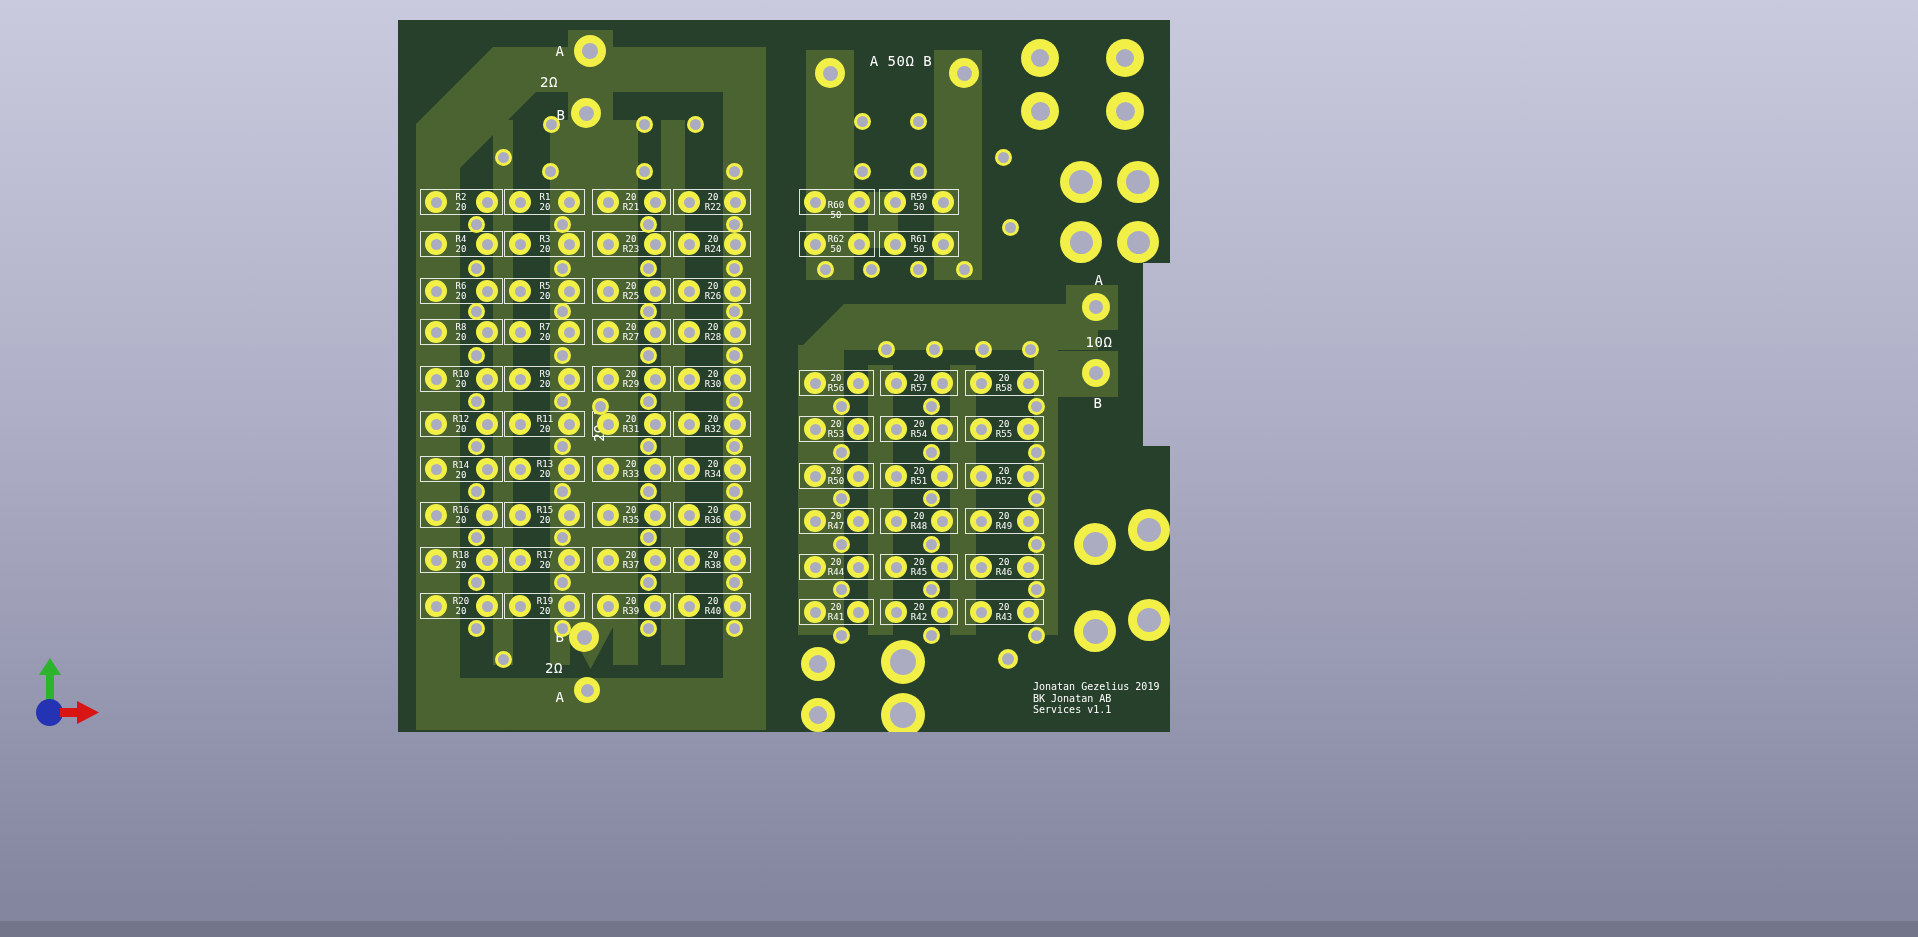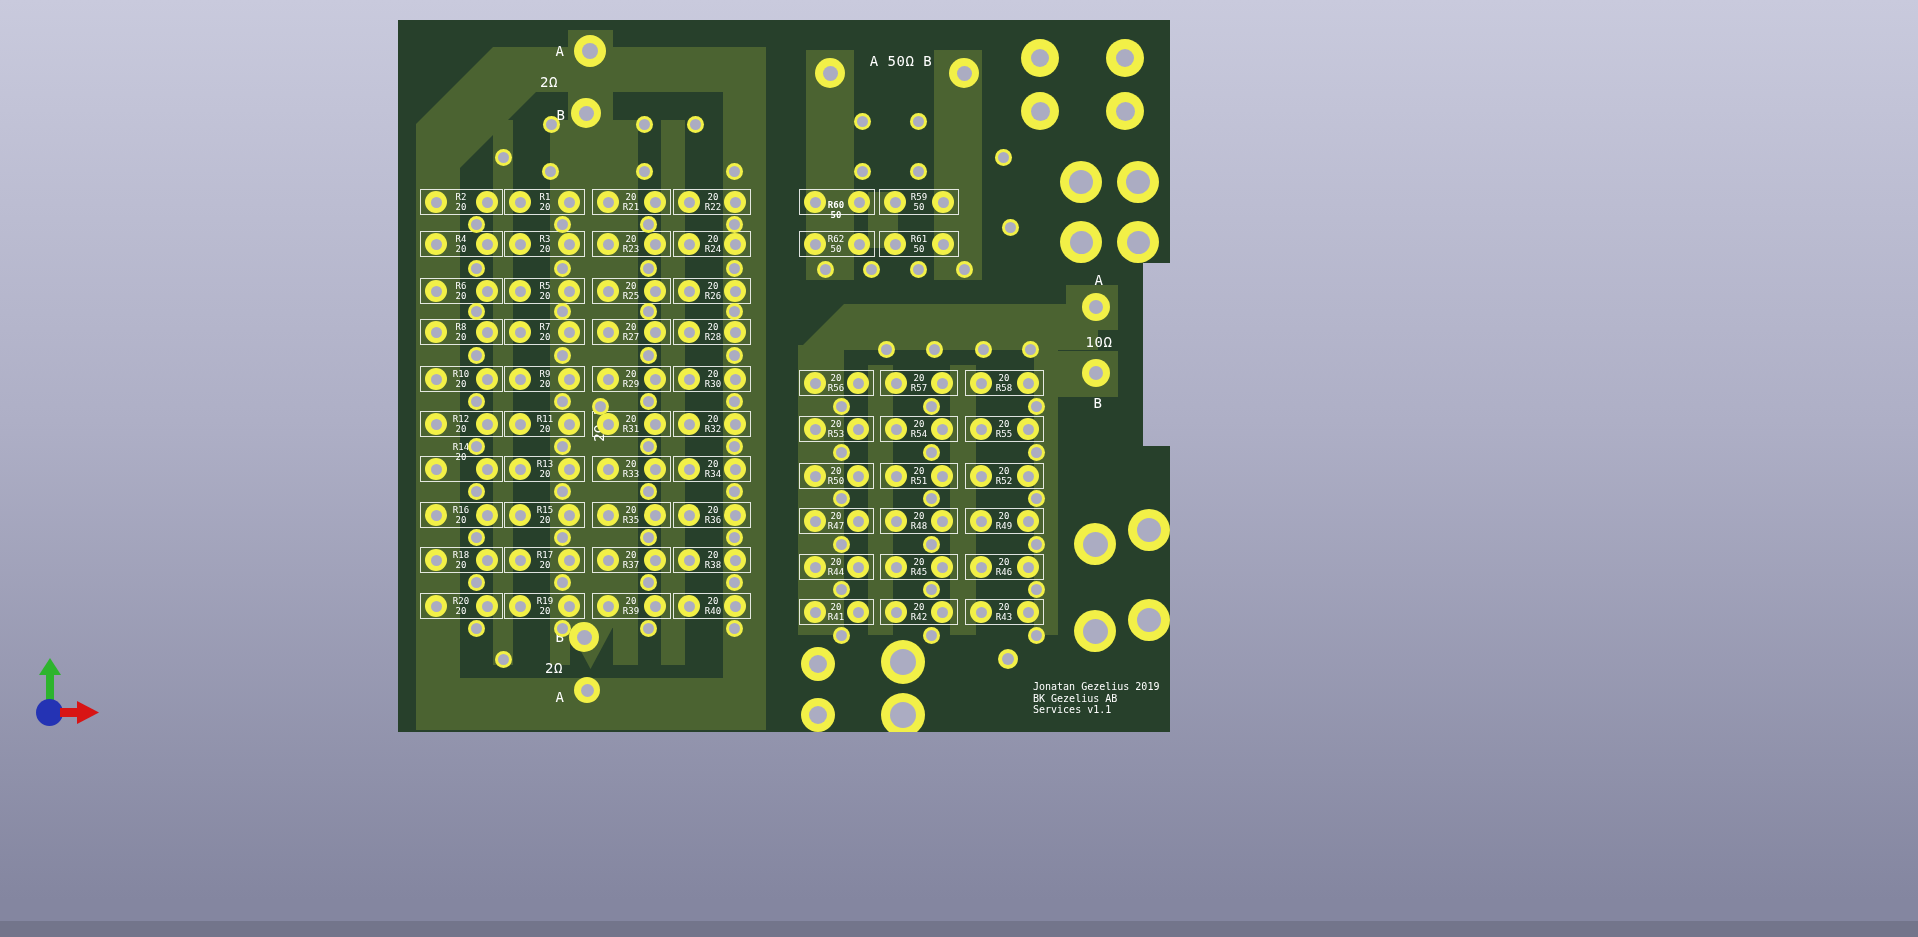--- a/index.html
+++ b/index.html
@@ -72,21 +72,21 @@
     <div class="silk" id="lbl2-bot-val">2Ω</div>
     <div class="silk" id="lbl2-bot-a">A</div>
     <div class="silk vert" id="lbl2-vert">2Ω B</div>
     <div class="silk" id="lbl50">A 50Ω B</div>
     <div class="silk" id="lbl10-a">A</div>
     <div class="silk" id="lbl10-val">10Ω</div>
     <div class="silk" id="lbl10-b">B</div>
 
     <div id="titleblock">
       <div>Jonatan Gezelius 2019</div>
-      <div>BK Gezelius AB</div>
+      <div>BK Jonatan AB</div>
       <div>Services v1.1</div>
     </div>
   <div class="rbox" style="left: 22px; top: 169px; width: 83px; height: 26px;"></div>
       <div class="pad" style="left: 27px; top: 171px; width: 22px; height: 22px;">
         <div class="hole" style="left: 5.5px; top: 5.5px; width: 11px; height: 11px;"></div>
       </div>
       <div class="pad" style="left: 78px; top: 171px; width: 22px; height: 22px;">
         <div class="hole" style="left: 5.5px; top: 5.5px; width: 11px; height: 11px;"></div>
       </div>
       <div class="rlabel" style="left: 41px; top: 171px; width: 44px; height: 22px;">
@@ -346,21 +346,21 @@
         <span>20</span>
         <span>R32</span>
       </div>
       <div class="rbox" style="left: 22px; top: 436px; width: 83px; height: 26px;"></div>
       <div class="pad" style="left: 27px; top: 438px; width: 22px; height: 22px;">
         <div class="hole" style="left: 5.5px; top: 5.5px; width: 11px; height: 11px;"></div>
       </div>
       <div class="pad" style="left: 78px; top: 438px; width: 22px; height: 22px;">
         <div class="hole" style="left: 5.5px; top: 5.5px; width: 11px; height: 11px;"></div>
       </div>
-      <div class="rlabel" style="left: 41px; top: 420px; width: 44px; height: 24px;">
+      <div class="rlabel" style="left: 41px; top: 438px; width: 44px; height: 24px;">
         <span>R14</span>
         <span>20</span>
       </div>
       <div class="rbox" style="left: 106px; top: 436px; width: 81px; height: 26px;"></div>
       <div class="pad" style="left: 111px; top: 438px; width: 22px; height: 22px;">
         <div class="hole" style="left: 5.5px; top: 5.5px; width: 11px; height: 11px;"></div>
       </div>
       <div class="pad" style="left: 160px; top: 438px; width: 22px; height: 22px;">
         <div class="hole" style="left: 5.5px; top: 5.5px; width: 11px; height: 11px;"></div>
       </div>
@@ -522,21 +522,21 @@
         <span>20</span>
         <span>R40</span>
       </div>
       <div class="rbox" style="left: 401px; top: 169px; width: 76px; height: 26px;"></div>
       <div class="pad" style="left: 406px; top: 171px; width: 22px; height: 22px;">
         <div class="hole" style="left: 5.5px; top: 5.5px; width: 11px; height: 11px;"></div>
       </div>
       <div class="pad" style="left: 450px; top: 171px; width: 22px; height: 22px;">
         <div class="hole" style="left: 5.5px; top: 5.5px; width: 11px; height: 11px;"></div>
       </div>
-      <div class="rlabel" style="left: 416px; top: 171px; width: 44px; height: 38px; font-weight: bold;">
+      <div class="rlabel" style="left: 416px; top: 171px; width: 44px; height: 38px;">
         <span>R60</span>
         <span>50</span>
       </div>
       <div class="rbox" style="left: 481px; top: 169px; width: 80px; height: 26px;"></div>
       <div class="pad" style="left: 486px; top: 171px; width: 22px; height: 22px;">
         <div class="hole" style="left: 5.5px; top: 5.5px; width: 11px; height: 11px;"></div>
       </div>
       <div class="pad" style="left: 534px; top: 171px; width: 22px; height: 22px;">
         <div class="hole" style="left: 5.5px; top: 5.5px; width: 11px; height: 11px;"></div>
       </div>

